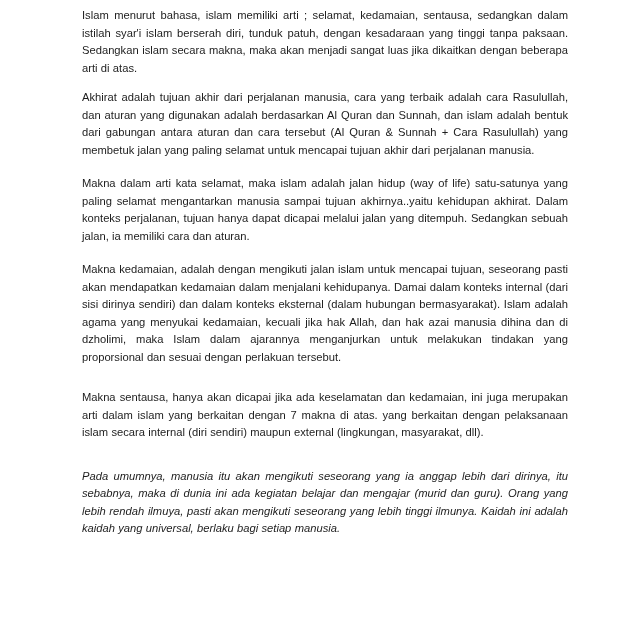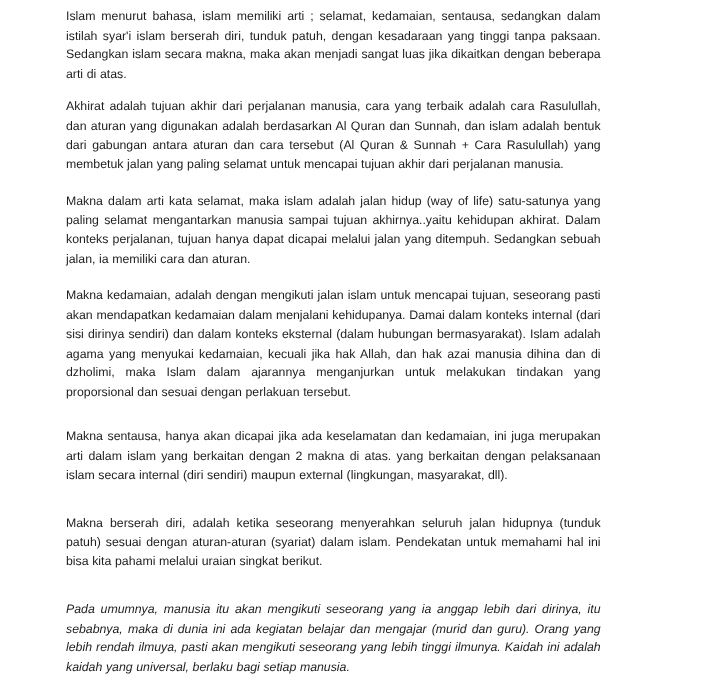--- a/index.html
+++ b/index.html
@@ -9,21 +9,21 @@
   }
   body {
     width: 638px;
     height: 630px;
     overflow: hidden;
     position: relative;
     font-family: "Liberation Sans", sans-serif;
   }
   .doc-page {
     position: absolute;
-    left: 60px;
+    left: 82px;
     top: 7px;
     width: 486px;
   }
   .para {
     margin: 0;
     font-family: "Liberation Sans", sans-serif;
     font-size: 11.2px;
     line-height: 17.5px;
     color: #1c1c1c;
     text-align: justify;
@@ -41,18 +41,17 @@
 
 <div class="doc-page">
   <p class="para gap-sm">Islam menurut bahasa, islam memiliki arti ; selamat, kedamaian, sentausa, sedangkan dalam istilah syar'i islam berserah diri, tunduk patuh, dengan kesadaraan yang tinggi tanpa paksaan. Sedangkan islam secara makna, maka akan menjadi sangat luas jika dikaitkan dengan beberapa arti di atas.</p>
 
   <p class="para gap-md">Akhirat adalah tujuan akhir dari perjalanan manusia, cara yang terbaik adalah cara Rasulullah, dan aturan yang digunakan adalah berdasarkan Al Quran dan Sunnah, dan islam adalah bentuk dari gabungan antara aturan dan cara tersebut (Al Quran &amp; Sunnah + Cara Rasulullah) yang membetuk jalan yang paling selamat untuk mencapai tujuan akhir dari perjalanan manusia.</p>
 
   <p class="para gap-md">Makna dalam arti kata selamat, maka islam adalah jalan hidup (way of life) satu-satunya yang paling selamat mengantarkan manusia sampai tujuan akhirnya..yaitu kehidupan akhirat. Dalam konteks perjalanan, tujuan hanya dapat dicapai melalui jalan yang ditempuh. Sedangkan sebuah jalan, ia memiliki cara dan aturan.</p>
 
   <p class="para gap-lg">Makna kedamaian, adalah dengan mengikuti jalan islam untuk mencapai tujuan, seseorang pasti akan mendapatkan kedamaian dalam menjalani kehidupanya. Damai dalam konteks internal (dari sisi dirinya sendiri) dan dalam konteks eksternal (dalam hubungan bermasyarakat). Islam adalah agama yang menyukai kedamaian, kecuali jika hak Allah, dan hak azai manusia dihina dan di dzholimi, maka Islam dalam ajarannya menganjurkan untuk melakukan tindakan yang proporsional dan sesuai dengan perlakuan tersebut.</p>
 
-  <p class="para gap-xl">Makna sentausa, hanya akan dicapai jika ada keselamatan dan kedamaian, ini juga merupakan arti dalam islam yang berkaitan dengan 2 makna di atas. yang berkaitan dengan pelaksanaan islam secara internal (diri sendiri) maupun external (lingkungan, masyarakat, dll).</p>
+  <p class="para gap-xl">Makna sentausa, hanya akan dicapai jika ada keselamatan dan kedamaian, ini juga merupakan arti dalam islam yang berkaitan dengan 7 makna di atas. yang berkaitan dengan pelaksanaan islam secara internal (diri sendiri) maupun external (lingkungan, masyarakat, dll).</p>
 
-  <p class="para gap-xl">Makna berserah diri, adalah ketika seseorang menyerahkan seluruh jalan hidupnya (tunduk patuh) sesuai dengan aturan-aturan (syariat) dalam islam. Pendekatan untuk memahami hal ini bisa kita pahami melalui uraian singkat berikut.</p>
 
   <p class="para gap-none">Pada umumnya, manusia itu akan mengikuti seseorang yang ia anggap lebih dari dirinya, itu sebabnya, maka di dunia ini ada kegiatan belajar dan mengajar (murid dan guru). Orang yang lebih rendah ilmuya, pasti akan mengikuti seseorang yang lebih tinggi ilmunya. Kaidah ini adalah kaidah yang universal, berlaku bagi setiap manusia.</p>
 </div>
 
 </body></html>

